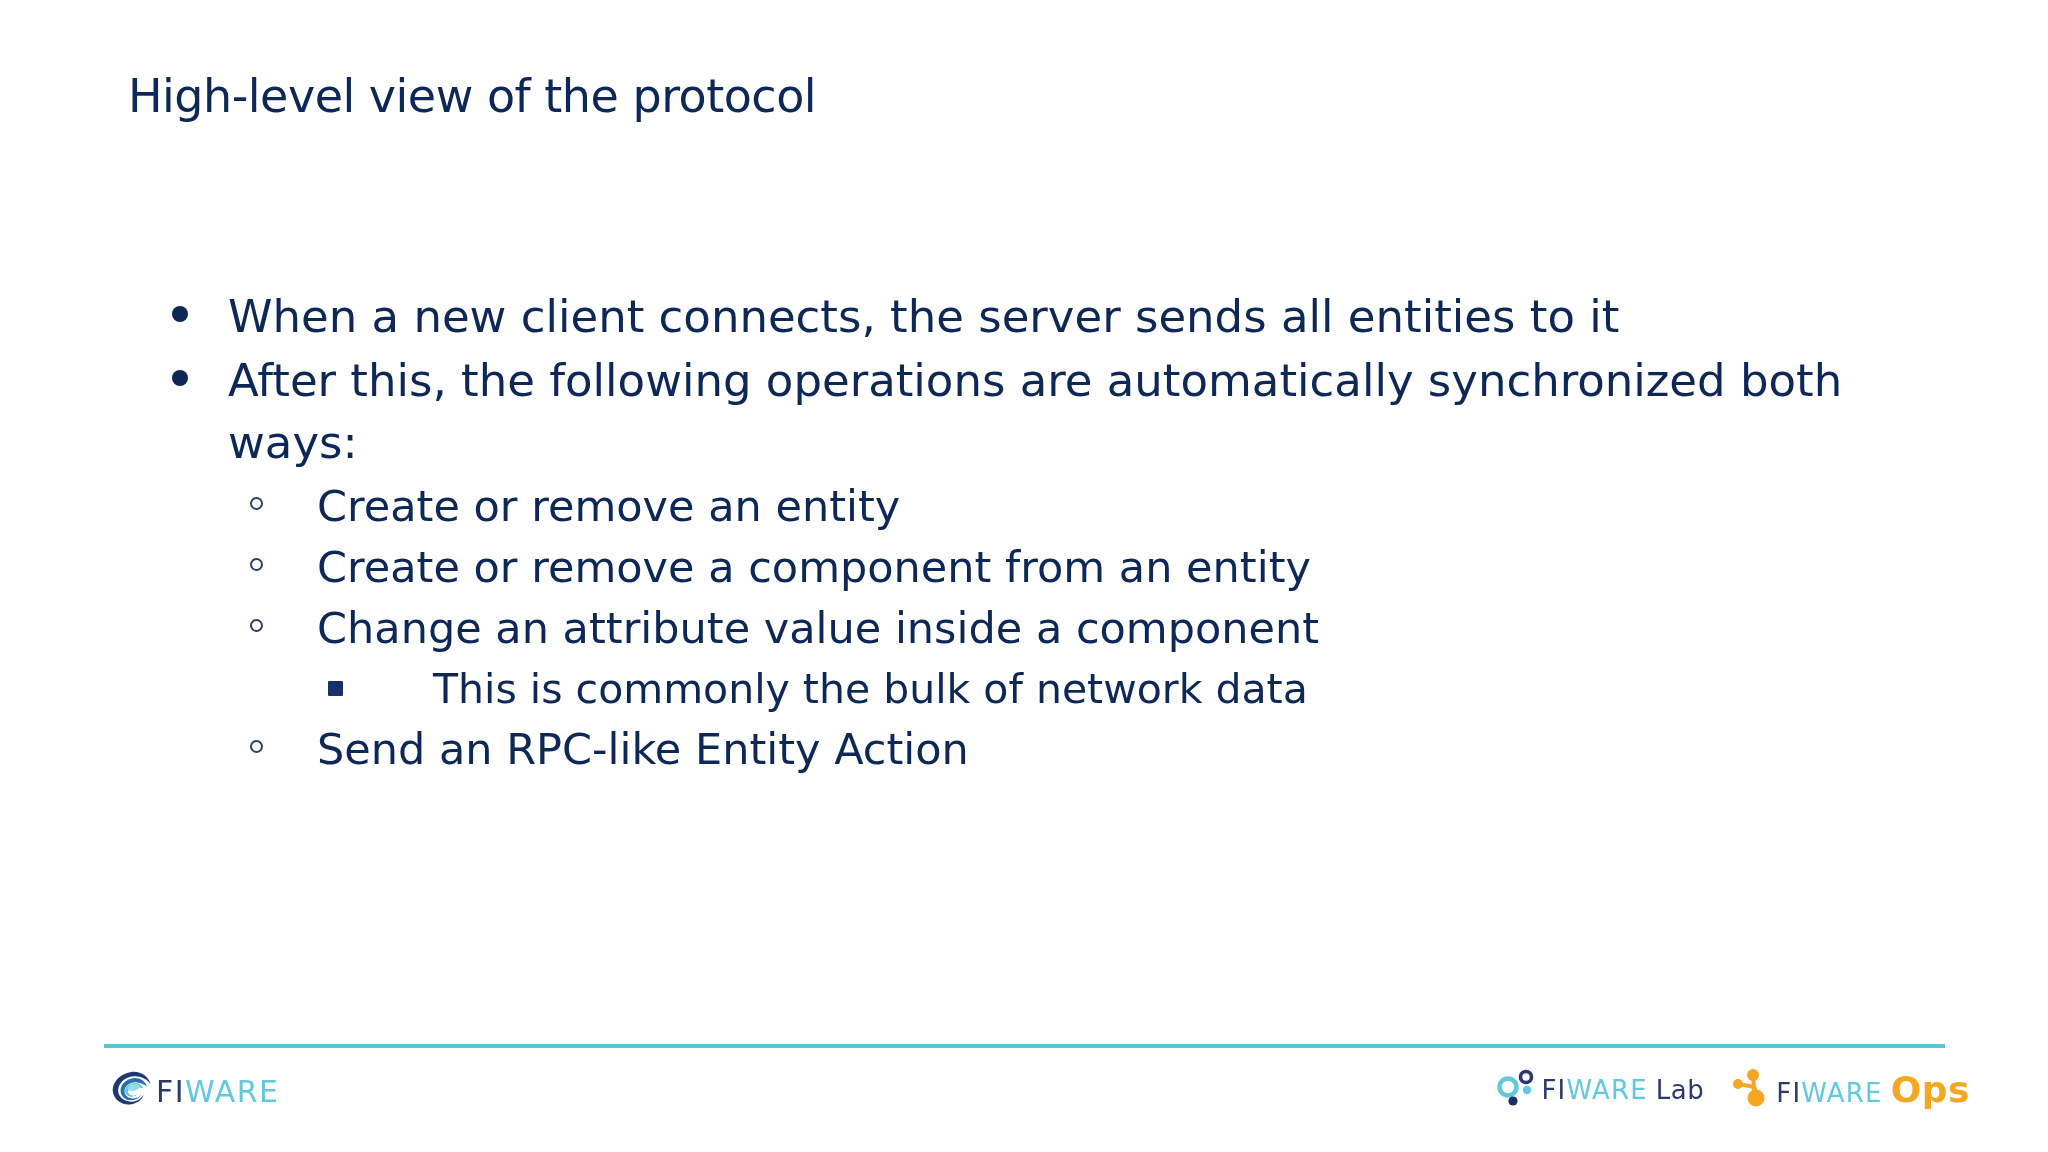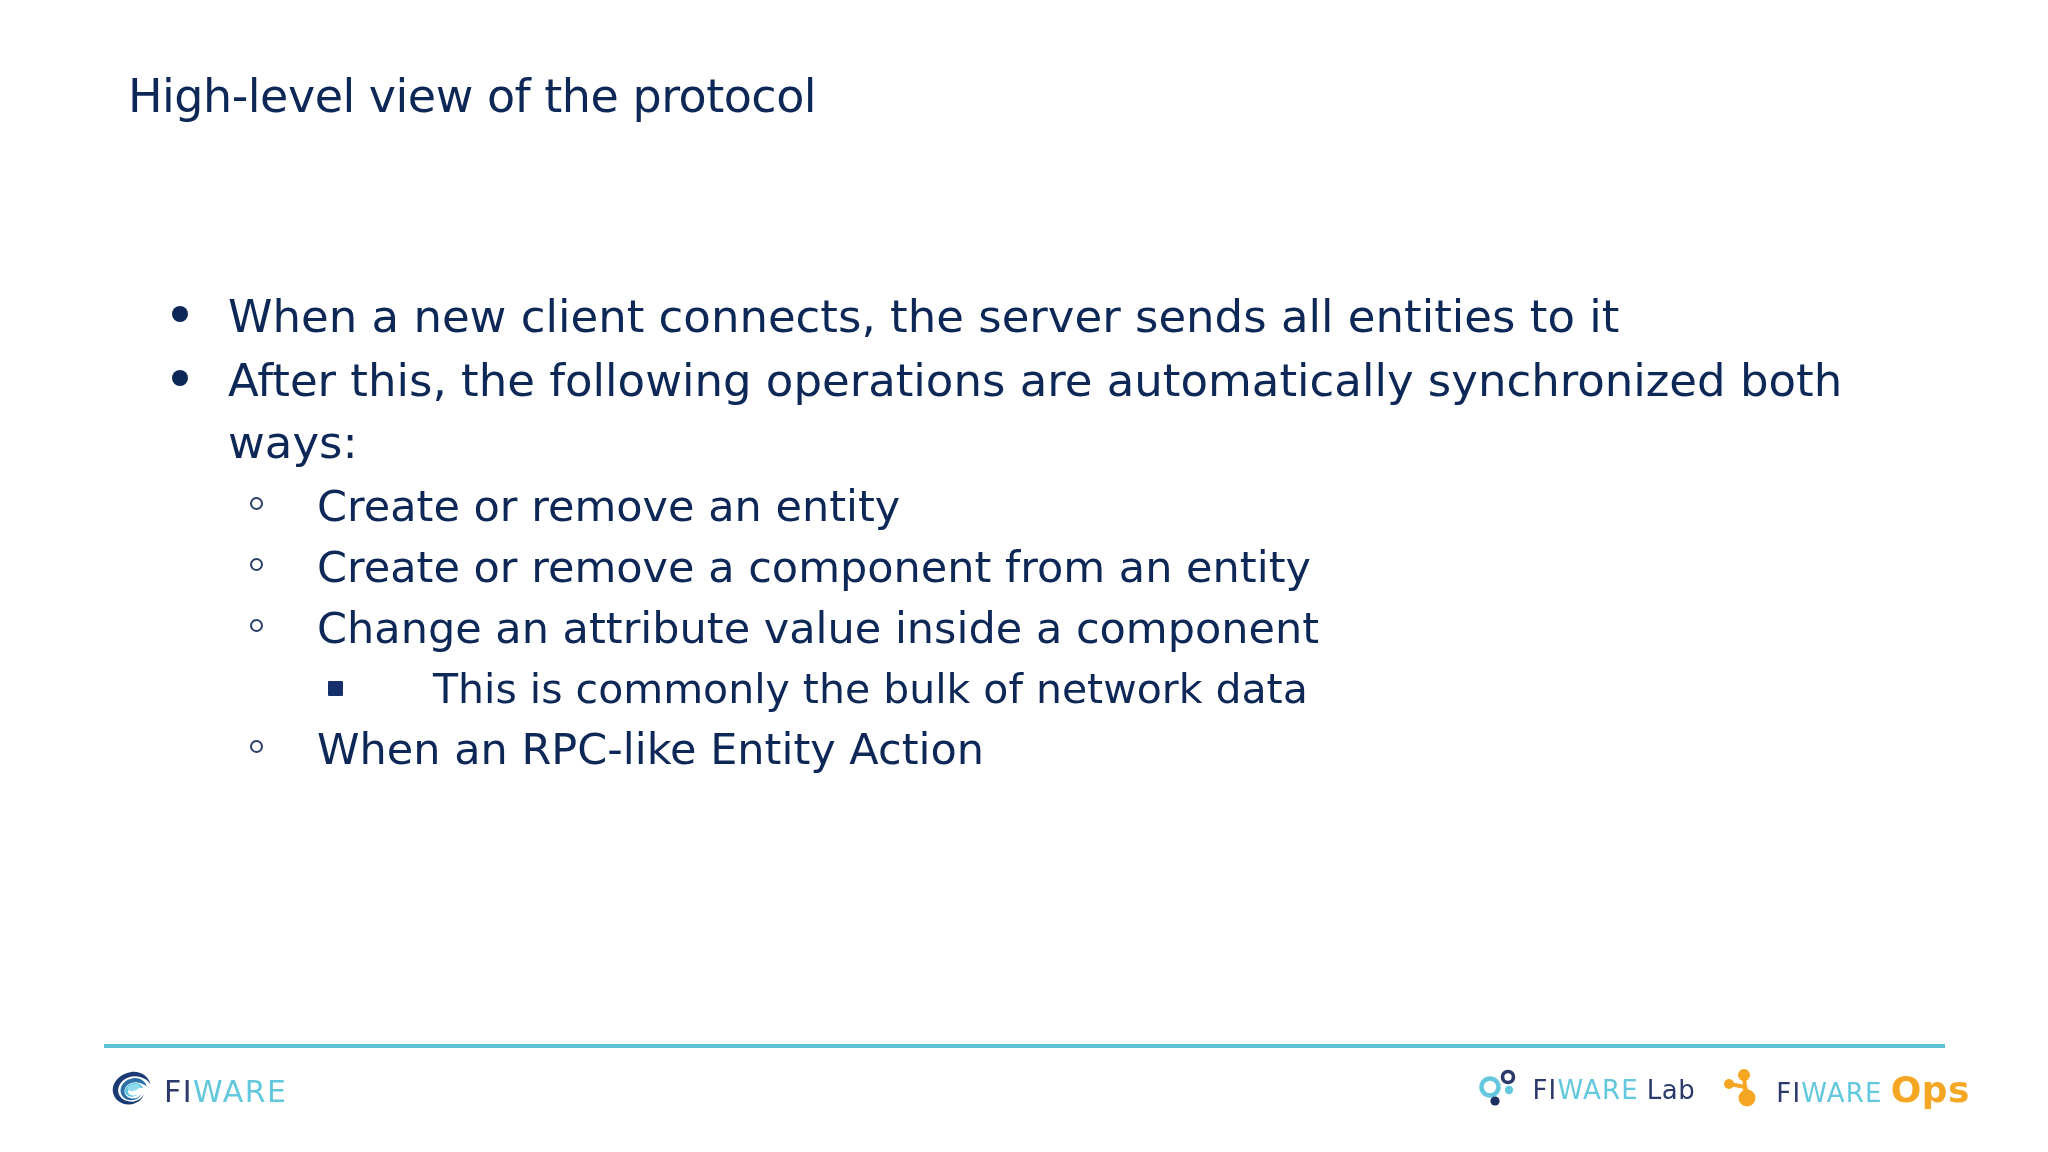--- a/index.html
+++ b/index.html
@@ -145,21 +145,21 @@
     height: 90px;
   }
 
   
   .fiware-logo {
     position: absolute;
     left: 110px;
     top: 8px;
     display: flex;
     align-items: center;
-    gap: 10px;
+    gap: 2px;
   }
   .fiware-logo .logo-mark { display: block; }
   .fiware-wordmark {
     font-family: "DejaVu Sans", "Liberation Sans", sans-serif;
     font-size: 30px;
     font-weight: 500;
     letter-spacing: 1.5px;
     line-height: 1;
     white-space: nowrap;
   }
@@ -171,21 +171,20 @@
     position: absolute;
     right: 78px;
     top: 6px;
     display: flex;
     align-items: center;
     gap: 26px;
   }
   .logo-group {
     display: flex;
     align-items: center;
-    gap: 9px;
   }
   .logo-group .wordmark {
     font-family: "DejaVu Sans", "Liberation Sans", sans-serif;
     font-size: 26px;
     font-weight: 500;
     letter-spacing: 1.2px;
     line-height: 1;
     white-space: nowrap;
   }
   .suffix-lab {
@@ -237,21 +236,21 @@
       <span class="bullet-text">Change an attribute value inside a component</span>
     </div>
 
     <div class="bullet-row lvl3">
       <span class="bullet-marker"></span>
       <span class="bullet-text">This is commonly the bulk of network data</span>
     </div>
 
     <div class="bullet-row lvl2">
       <span class="bullet-marker"></span>
-      <span class="bullet-text">When an RPC-like Entity Action</span>
+      <span class="bullet-text">Send an RPC-like Entity Action</span>
     </div>
 
 
   </div>
 
   <div class="footer-rule"></div>
 
   <div class="footer">
 
     <div class="fiware-logo">

